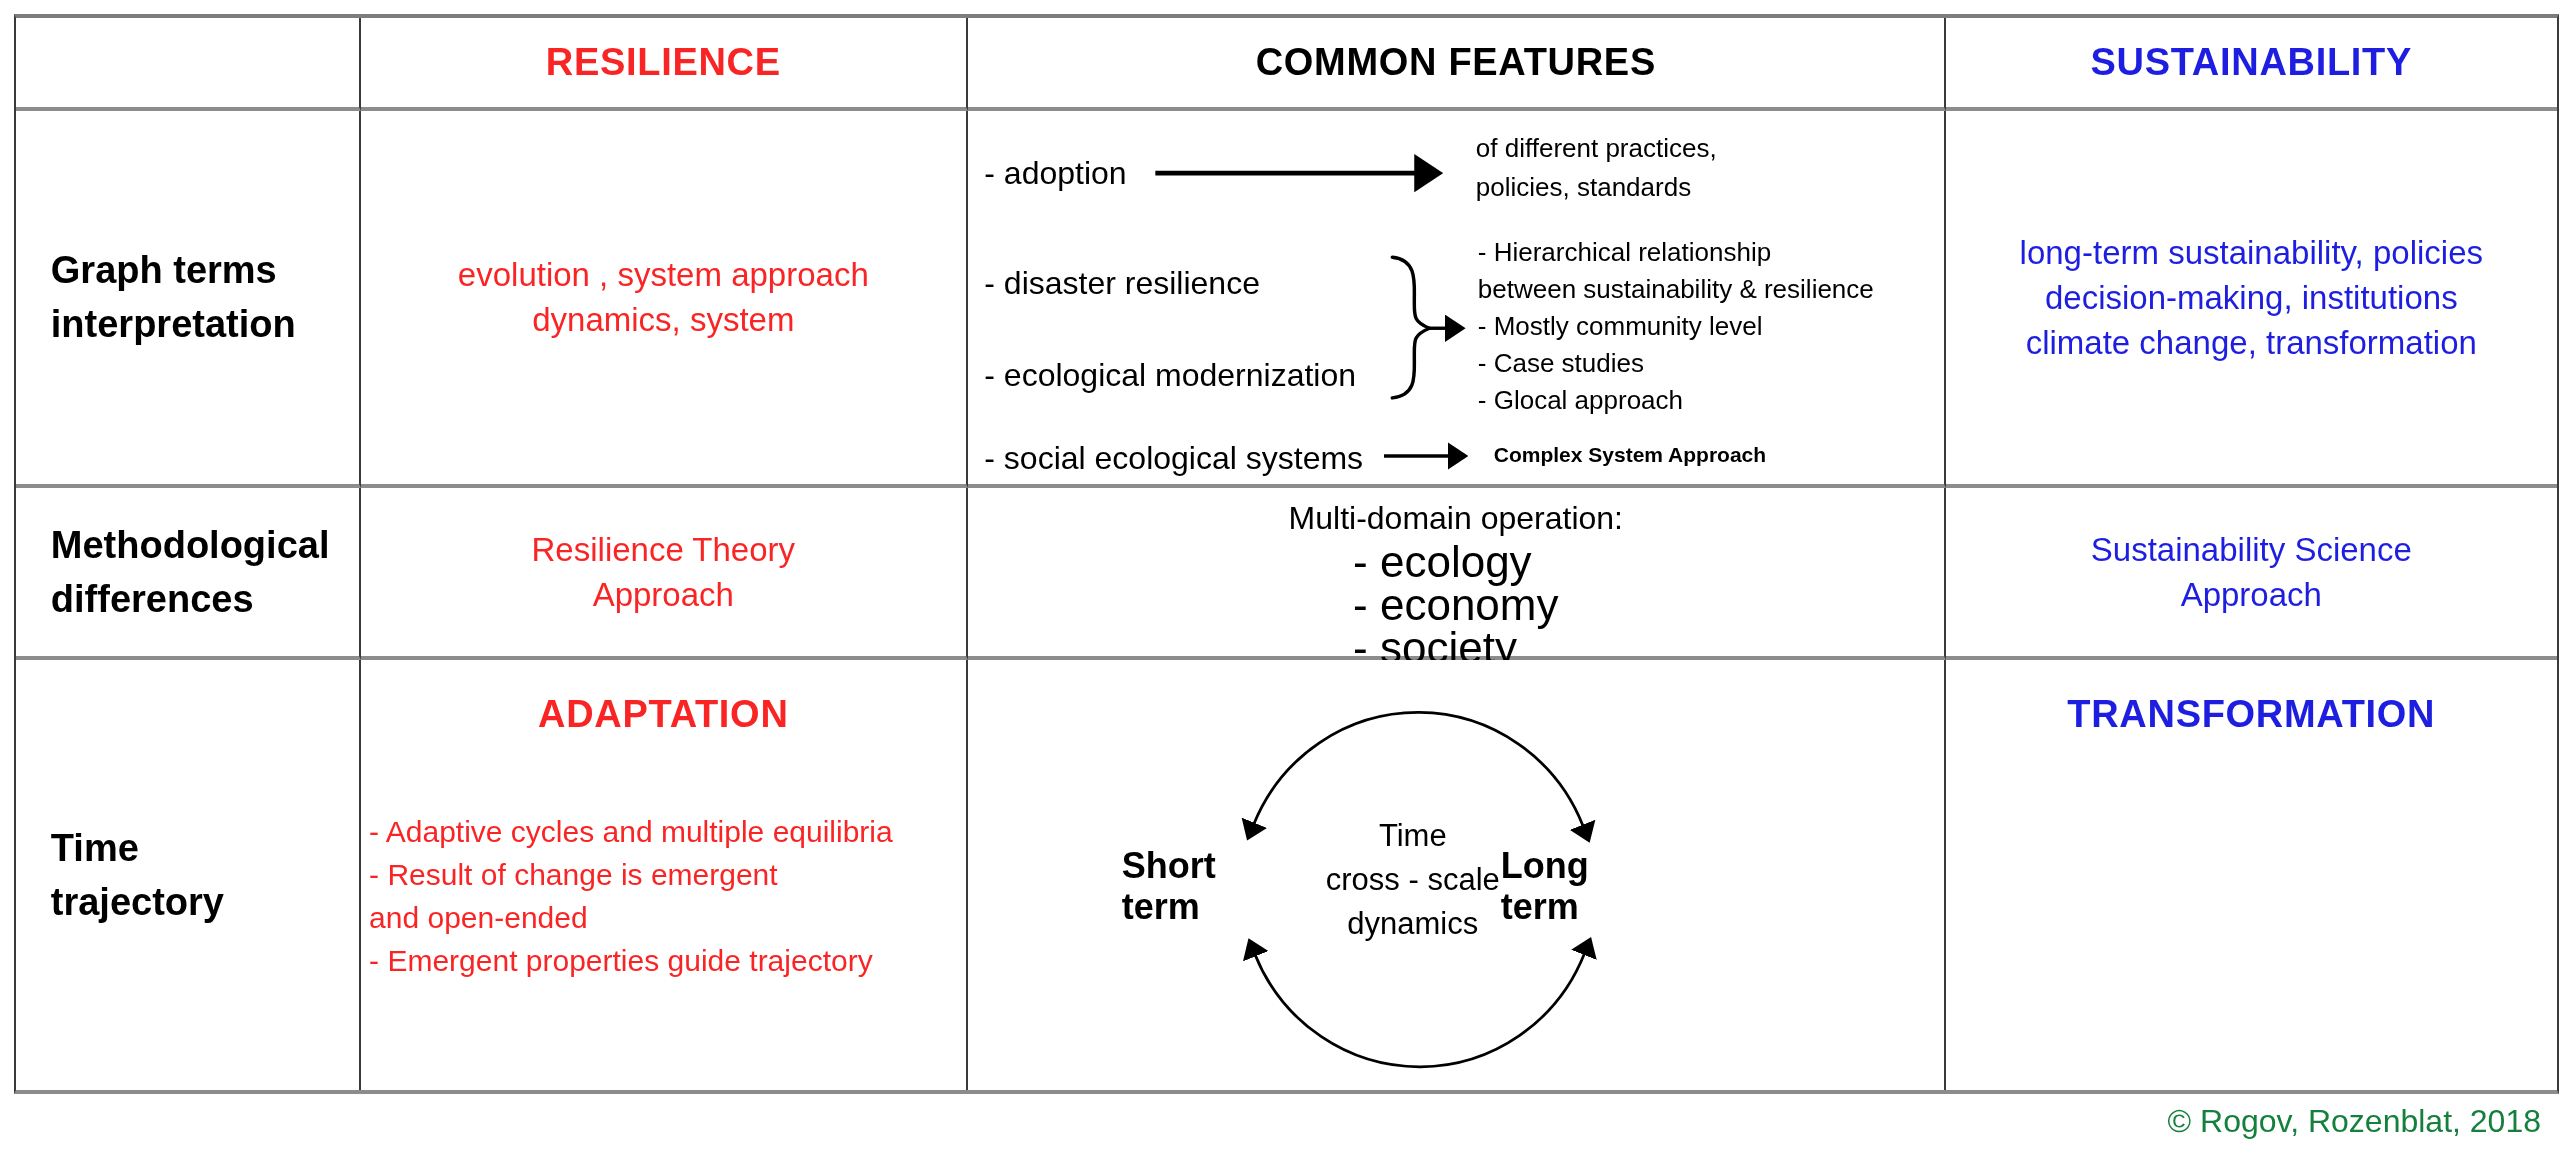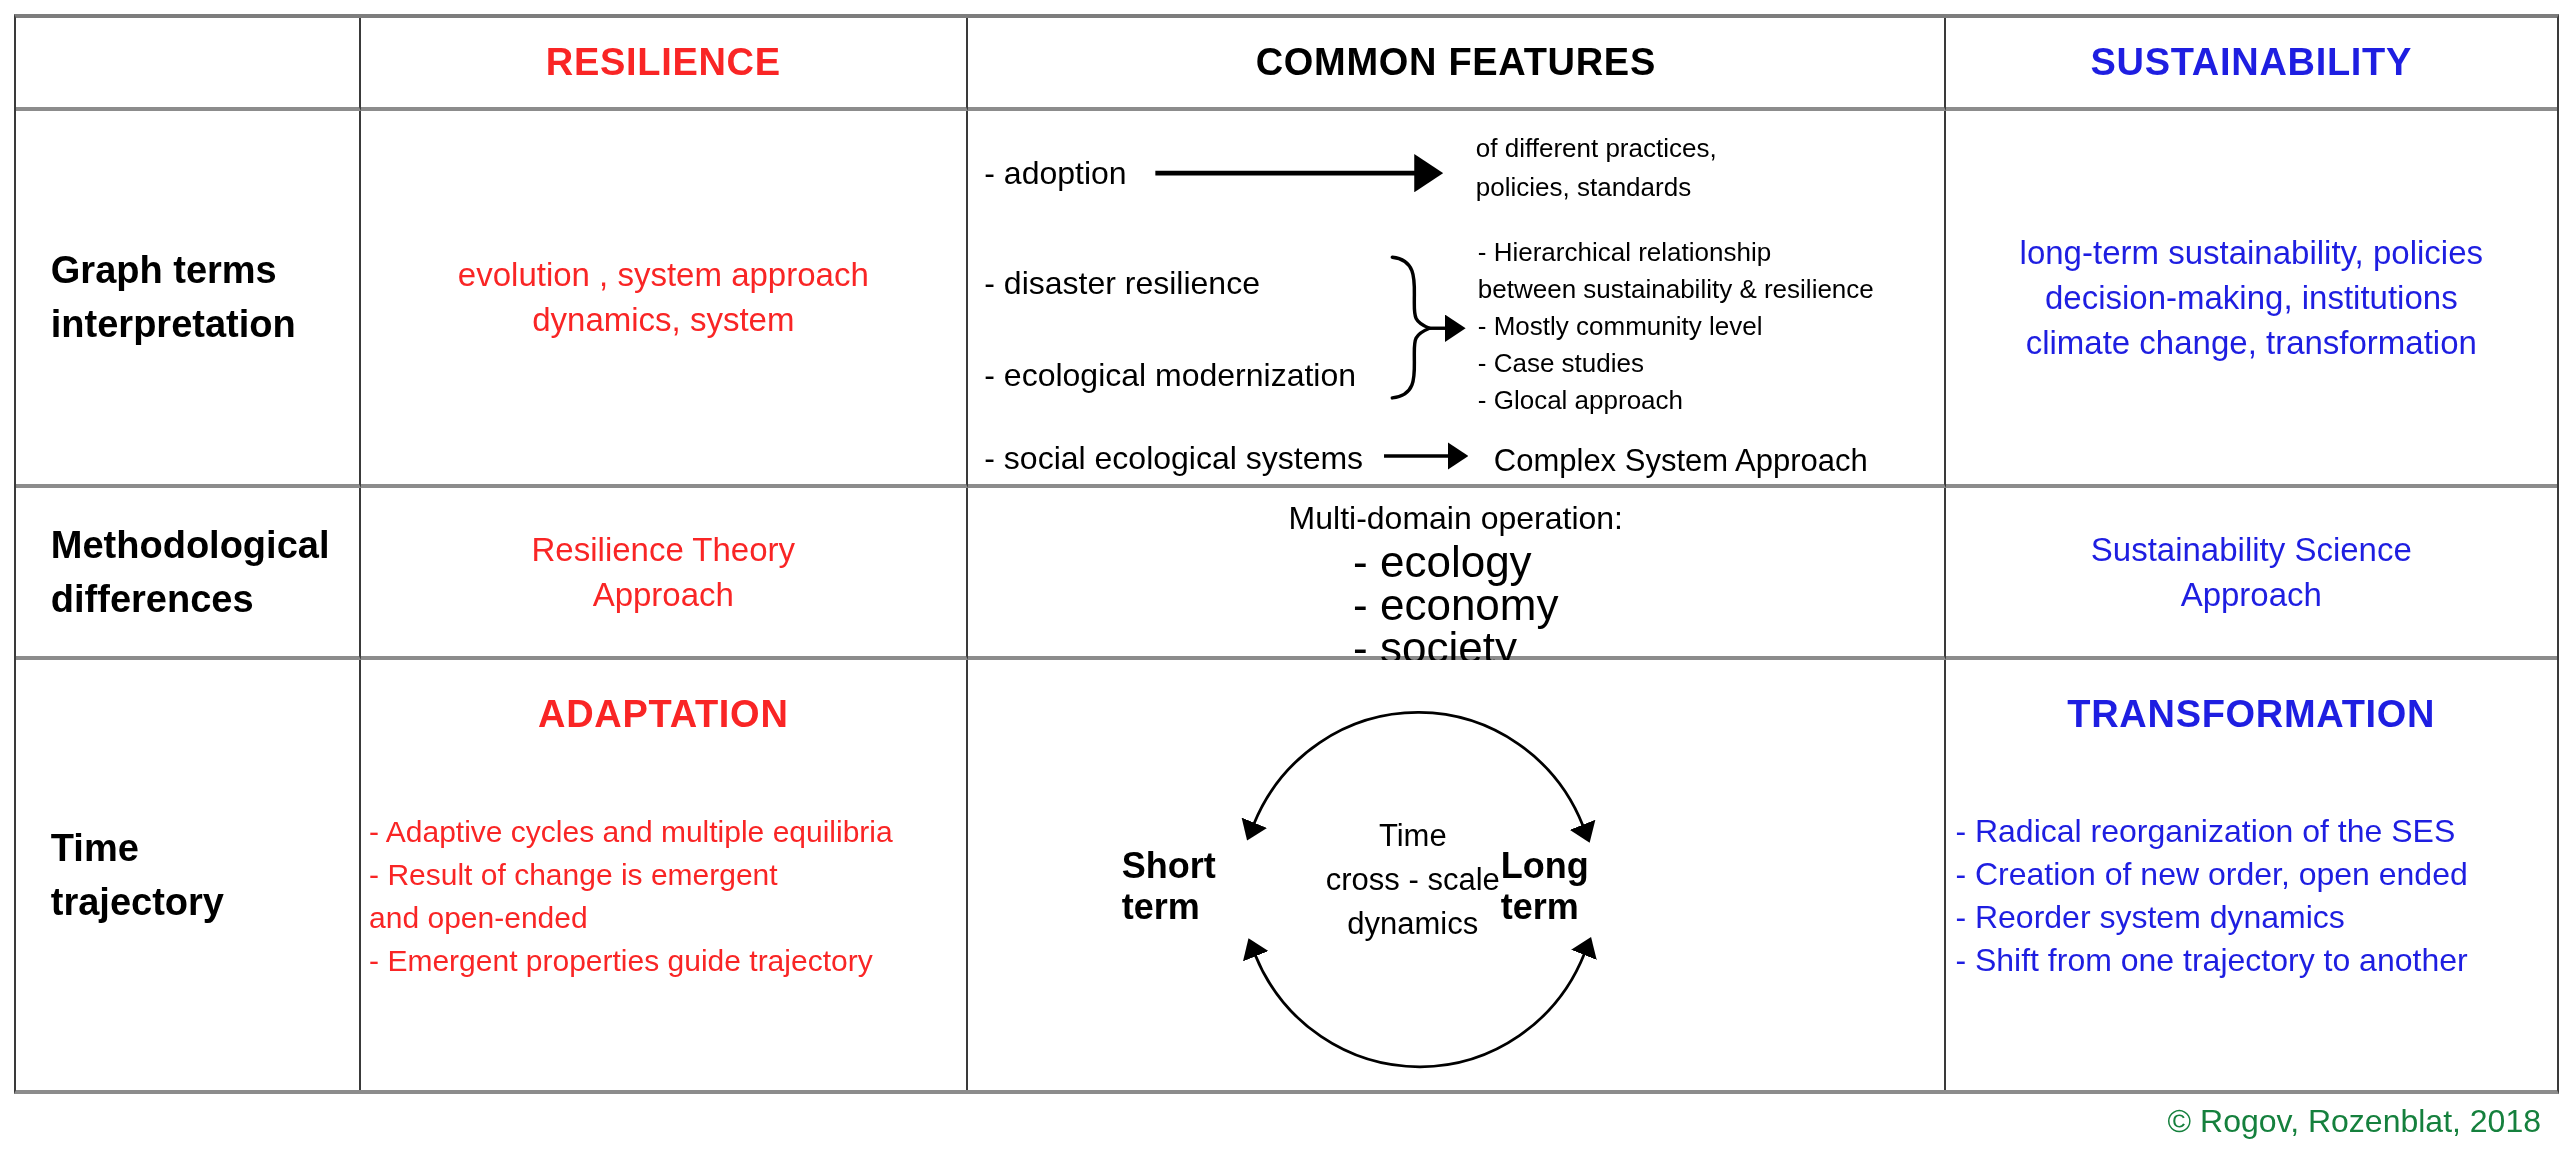--- a/index.html
+++ b/index.html
@@ -33,21 +33,21 @@
   .rowlabel{justify-content:center;align-items:flex-start;padding-left:35px;}
   .rowlabel .ln{font-size:38px;font-weight:bold;line-height:54px;white-space:nowrap;}
   .bodyblock{text-align:center;}
   .bodyblock .ln{font-size:33px;line-height:45px;white-space:nowrap;}
   .abs{position:absolute;white-space:nowrap;}
   .abs-fill{position:absolute;left:0;top:0;width:100%;height:100%;}
   
   .cf-main{font-size:32px;}
   .cf-small{font-size:26px;line-height:37px;}
   .cf-small2{font-size:26px;line-height:39px;}
-  .cf-ses-result{font-size:31px;}
+  .cf-ses-result{font-size:21px;font-weight:bold;}
   
   .md-wrap{display:flex;flex-direction:column;align-items:center;padding-top:9.6px;width:100%;box-sizing:border-box;}
   .md-head{font-size:32px;line-height:43px;}
   .md-items{text-align:left;}
   .md-items .ln{font-size:44px;line-height:43px;white-space:nowrap;}
   
   .proc-head{position:absolute;left:0;right:0;top:33px;text-align:center;font-size:38px;font-weight:bold;letter-spacing:0.7px;}
   .bullets{position:absolute;text-align:left;}
   .bullets .ln{white-space:nowrap;}
   .bullets.red-b{left:8.3px;top:150px;}
@@ -211,24 +211,18 @@
       <div class="ln">dynamics</div>
     </div>
     <div class="cycle-label" style="left:533px;top:185px;width:207px;">
       <div class="ln">Long</div>
       <div class="ln">term</div>
     </div>
   </div>
 
   <div class="cell last-row last-col">
     <div class="proc-head blue">TRANSFORMATION</div>
-    <div class="bullets blue-b blue">
-      <div class="ln">- Radical reorganization of the SES</div>
-      <div class="ln">- Creation of new order, open ended</div>
-      <div class="ln">- Reorder system dynamics</div>
-      <div class="ln">- Shift from one trajectory to another</div>
-    </div>
   </div>
 
 </div>
 
 <div class="credit">© Rogov, Rozenblat, 2018</div>
 
 
 </body></html>

